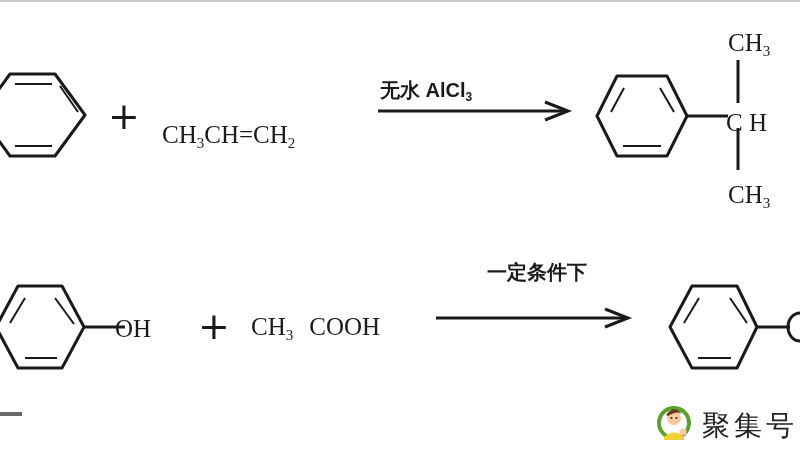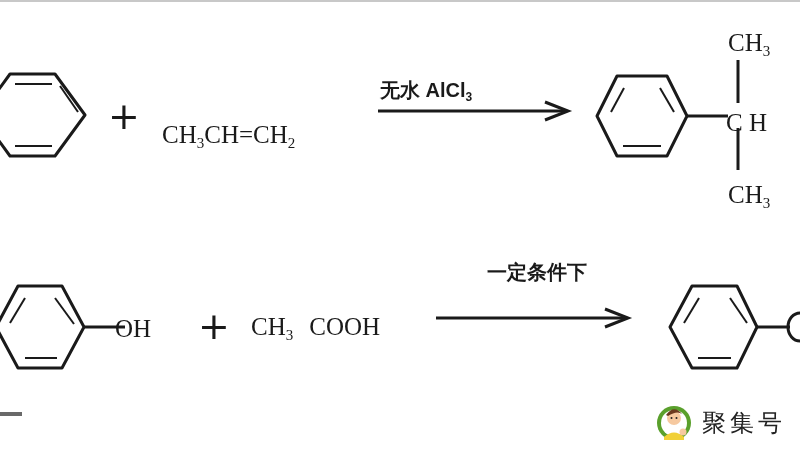--- a/index.html
+++ b/index.html
@@ -5,21 +5,21 @@
   html, body { margin:0; padding:0; }
   body { width:800px; height:450px; background:#ffffff; position:relative; overflow:hidden;
          font-family:"Liberation Serif", "DejaVu Serif", serif; color:#1a1a1a; }
   .topline { position:absolute; left:0; top:0; width:800px; height:2px; background:#c8c8c8; }
   .txt { position:absolute; white-space:nowrap; font-weight:normal; font-size:25px; line-height:1; }
   .txt sub { font-size:15px; vertical-align:-5px; line-height:0; }
   .plus { position:absolute; font-size:38px; font-weight:normal; line-height:1; font-family:"DejaVu Sans", sans-serif; }
   .cond { position:absolute; white-space:nowrap; font-family:Liberation Sans, sans-serif; font-weight:bold; font-size:20px; line-height:1; }
   .cond sub { font-size:12px; vertical-align:-4px; line-height:0; }
   svg.layer { position:absolute; left:0; top:0; }
-  .wm-text { position:absolute; font-family:"DejaVu Serif", serif; font-size:24px; letter-spacing:4px; color:#222; }
+  .wm-text { position:absolute; font-family:"DejaVu Serif", serif; font-size:28px; letter-spacing:4px; color:#222; }
   .smudge { position:absolute; background:#444; opacity:.8; }
 </style>
 </head>
 <body>
 
 <div class="topline"></div>
 
 <svg class="layer" width="800" height="450" viewBox="0 0 800 450">
   <g stroke="#1a1a1a" stroke-width="3" fill="none" stroke-linejoin="round">
 

